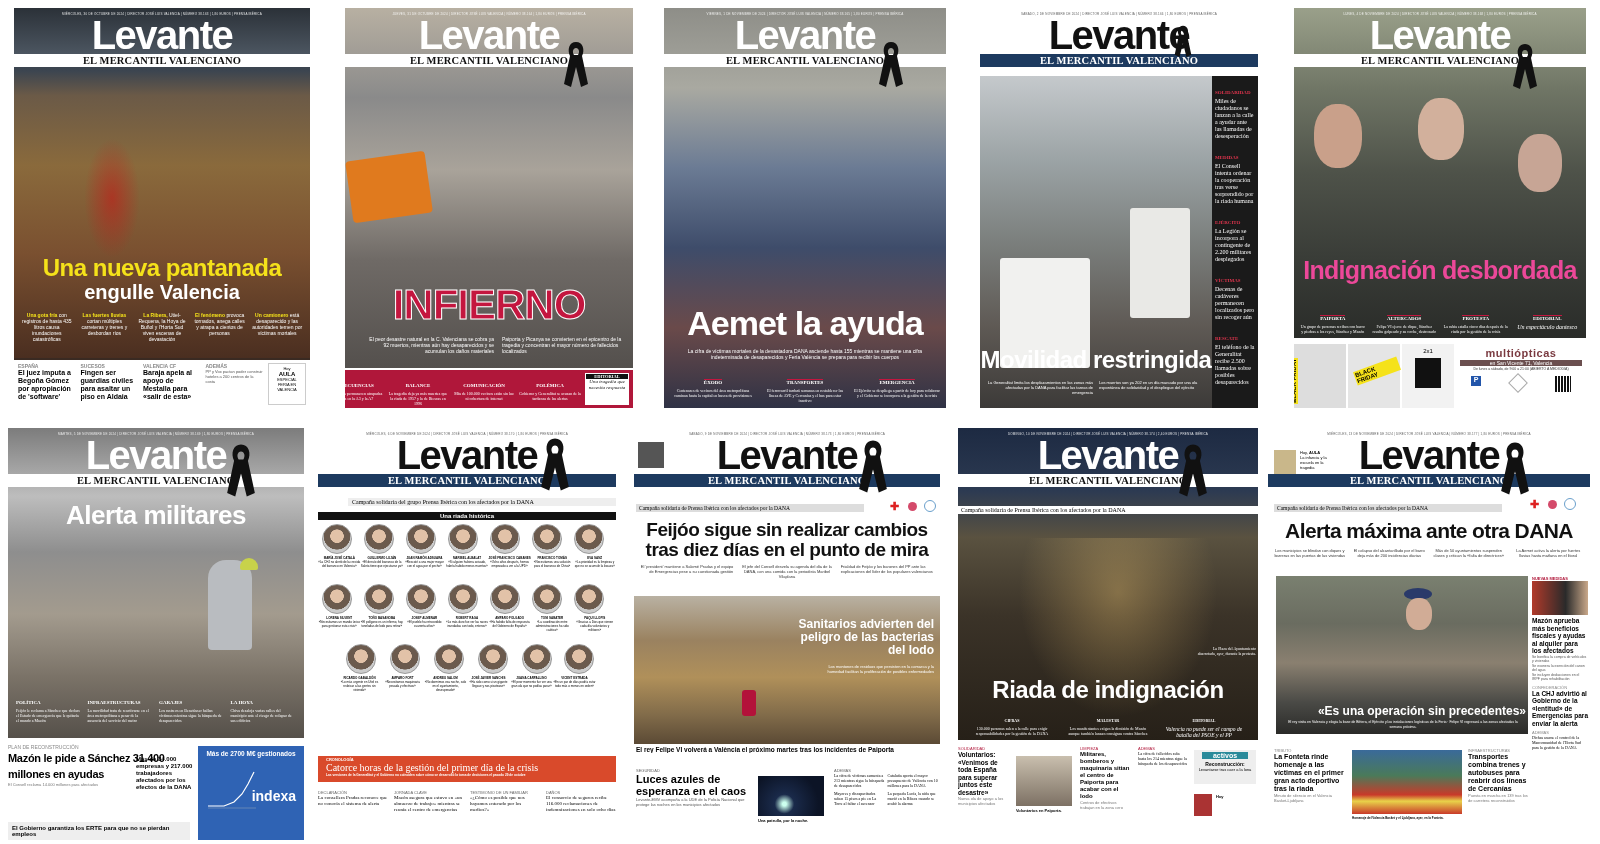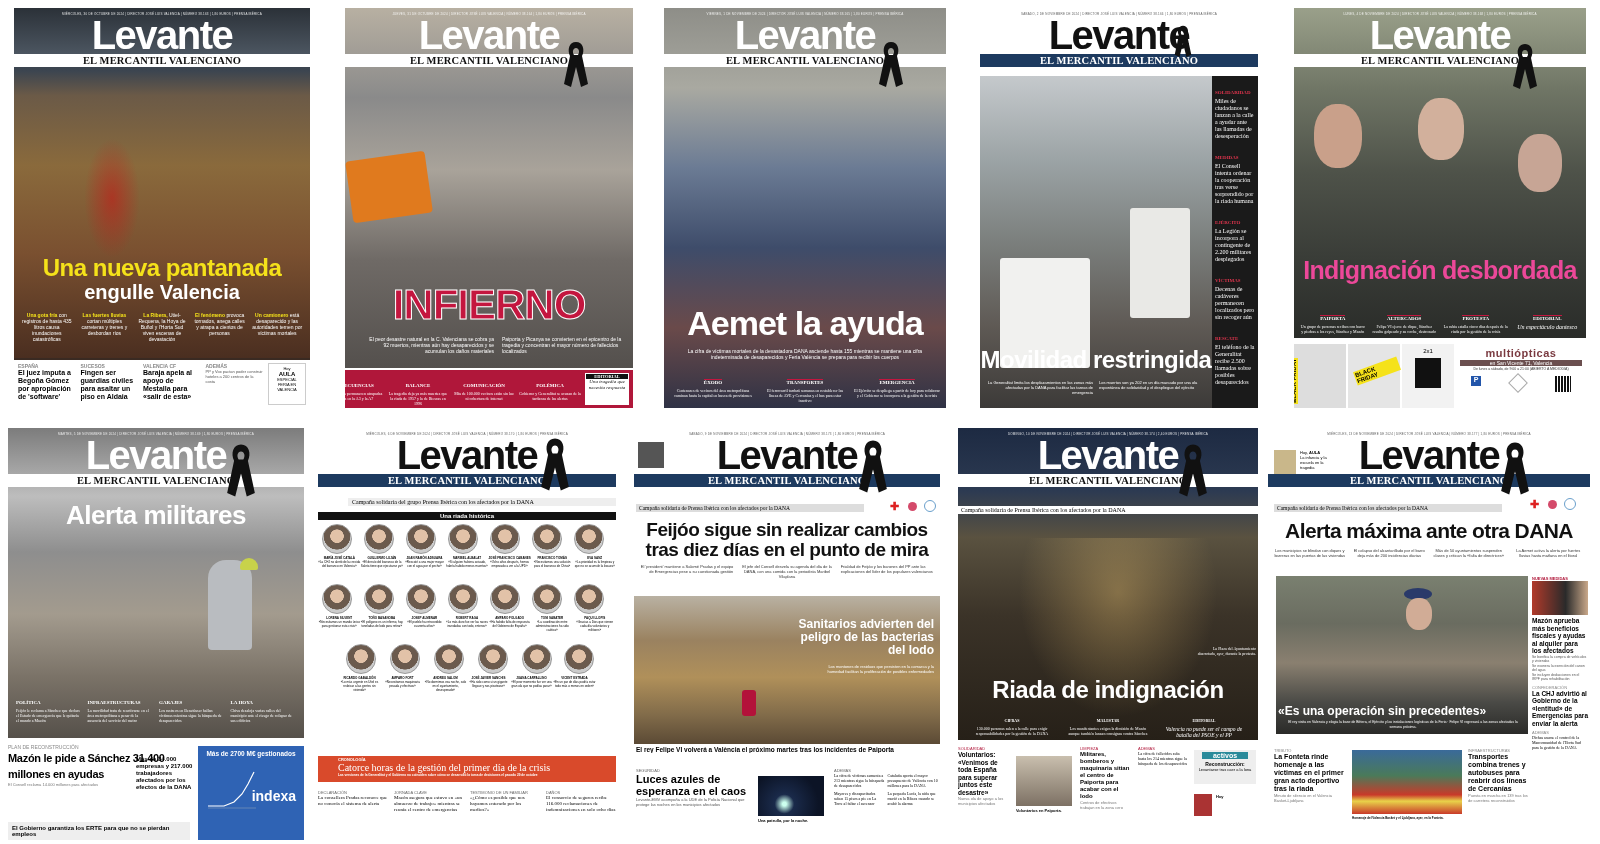--- a/index.html
+++ b/index.html
@@ -279,21 +279,21 @@
       <div style="position:absolute;top:32px;left:0;right:0;display:flex">
         <div class="tiny" style="flex:1;text-align:center;font-size:3px;line-height:4px"><b>RICARDO GABALDÓN</b><div>«Lo más urgente en Utiel es reubicar a las gentes sin vivienda»</div></div>
         <div class="tiny" style="flex:1;text-align:center;font-size:3px;line-height:4px"><b>AMPARO FORT</b><div>«Necesitamos maquinaria pesada y efectivos»</div></div>
         <div class="tiny" style="flex:1;text-align:center;font-size:3px;line-height:4px"><b>ANDREU SALOM</b><div>«No dormimos esa noche, solo en el ayuntamiento, desesperado»</div></div>
         <div class="tiny" style="flex:1;text-align:center;font-size:3px;line-height:4px"><b>JOSÉ JAVIER SANCHIS</b><div>«Ha sido como si un gigante llegase y nos pisotease»</div></div>
         <div class="tiny" style="flex:1;text-align:center;font-size:3px;line-height:4px"><b>JUANA CARPALLINO</b><div>«El peor momento fue ver una gran ola que no podías parar»</div></div>
         <div class="tiny" style="flex:1;text-align:center;font-size:3px;line-height:4px"><b>VICENT ESTRADA</b><div>«En un par de días podría estar todo más o menos en orden»</div></div>
       </div>
     </div>
 
-    <div style="position:absolute;top:328px;left:0;right:0;height:26px;background:#d94a2b;color:#fff;padding:1px 20px">
+    <div style="position:absolute;top:328px;left:0;right:0;height:26px;background:#d94a2b;color:#fff;padding:1px 8px">
       <div class="kicker" style="font-size:4px">CRONOLOGÍA</div>
       <div style="font-family:'Liberation Serif',serif;font-size:10px;line-height:11px">Catorce horas de la gestión del primer día de la crisis</div>
       <div style="font-size:3.2px;font-weight:bold;white-space:nowrap;overflow:hidden">Las versiones de la Generalitat y el Gobierno no coinciden sobre cómo se desarrolló la toma de decisiones el pasado 29 de octubre</div>
     </div>
     <div style="position:absolute;top:362px;left:0;right:0;display:flex;gap:6px">
       <div style="flex:1">
           <div class="kicker" style="color:#666;font-weight:normal;font-size:4px">DECLARACIÓN</div>
           <div style="font-family:'Liberation Serif',serif;font-size:5px;line-height:6px">La consellera Pradas reconoce que no conocía el sistema de alerta</div>
         </div>
       <div style="flex:1">
@@ -421,21 +421,21 @@
     <div class="headline" style="top:92px;color:#111;font-size:21px;letter-spacing:-.6px">Alerta máxima ante otra DANA</div>
     <div style="position:absolute;top:120px;left:4px;right:4px;display:flex;gap:4px">
       <div class="tiny" style="flex:1;text-align:center;color:#333">Los municipios se blindan con diques y barreras en las puertas de las viviendas</div>
       <div class="tiny" style="flex:1;text-align:center;color:#333">El colapso del alcantarillado por el barro deja más de 200 incidencias diarias</div>
       <div class="tiny" style="flex:1;text-align:center;color:#333">Más de 50 ayuntamientos suspenden clases y critican la «falta de directrices»</div>
       <div class="tiny" style="flex:1;text-align:center;color:#333">La Aemet activa la alerta por fuertes lluvias hasta mañana en el litoral</div>
     </div>
     <div class="photo" style="top:148px;left:8px;right:62px;height:158px;background:linear-gradient(180deg,#7a8070 0%,#6a6c60 30%,#8a8070 55%,#4a4a46 80%,#2a2a28 100%)"></div>
     <div style="position:absolute;top:160px;left:136px;width:28px;height:12px;border-radius:50%;background:#2a3a6a"></div>
     <div style="position:absolute;top:170px;left:138px;width:26px;height:32px;border-radius:45%;background:#d1ac96"></div>
-    <div style="position:absolute;top:276px;left:10px;right:64px;color:#fff;font-size:12px;font-weight:bold;text-align:left;white-space:nowrap">«Es una operación sin precedentes»</div>
+    <div style="position:absolute;top:276px;left:10px;right:64px;color:#fff;font-size:12px;font-weight:bold;text-align:right;white-space:nowrap">«Es una operación sin precedentes»</div>
     <div class="tiny" style="position:absolute;top:292px;left:18px;right:70px;color:#fff;text-align:center;font-size:3.5px;line-height:4.5px">El rey visita en Valencia y elogia la base de Bétera, el Ejército y las instalaciones logísticas de la Feria · Felipe VI regresará a las zonas afectadas la semana próxima.</div>
     <div style="position:absolute;top:148px;right:2px;width:56px">
       <div class="kicker" style="color:#b0173a;font-size:4px">NUEVAS MEDIDAS</div>
       <div style="height:34px;background:linear-gradient(90deg,#b13a2a,#2a2a2a 60%,#c9a88a)"></div>
       <div style="font-size:6.5px;font-weight:bold;line-height:7.5px;margin-top:2px">Mazón aprueba más beneficios fiscales y ayudas al alquiler para los afectados</div>
       <ul class="tiny" style="list-style:none;color:#555;font-size:3.5px;line-height:4.5px">
         <li>Se bonifica la compra de vehículos y viviendas</li>
         <li>Se exonera la exención del canon del agua</li>
         <li>Se incluyen deducciones en el IRPF para rehabilitación</li>
       </ul>

